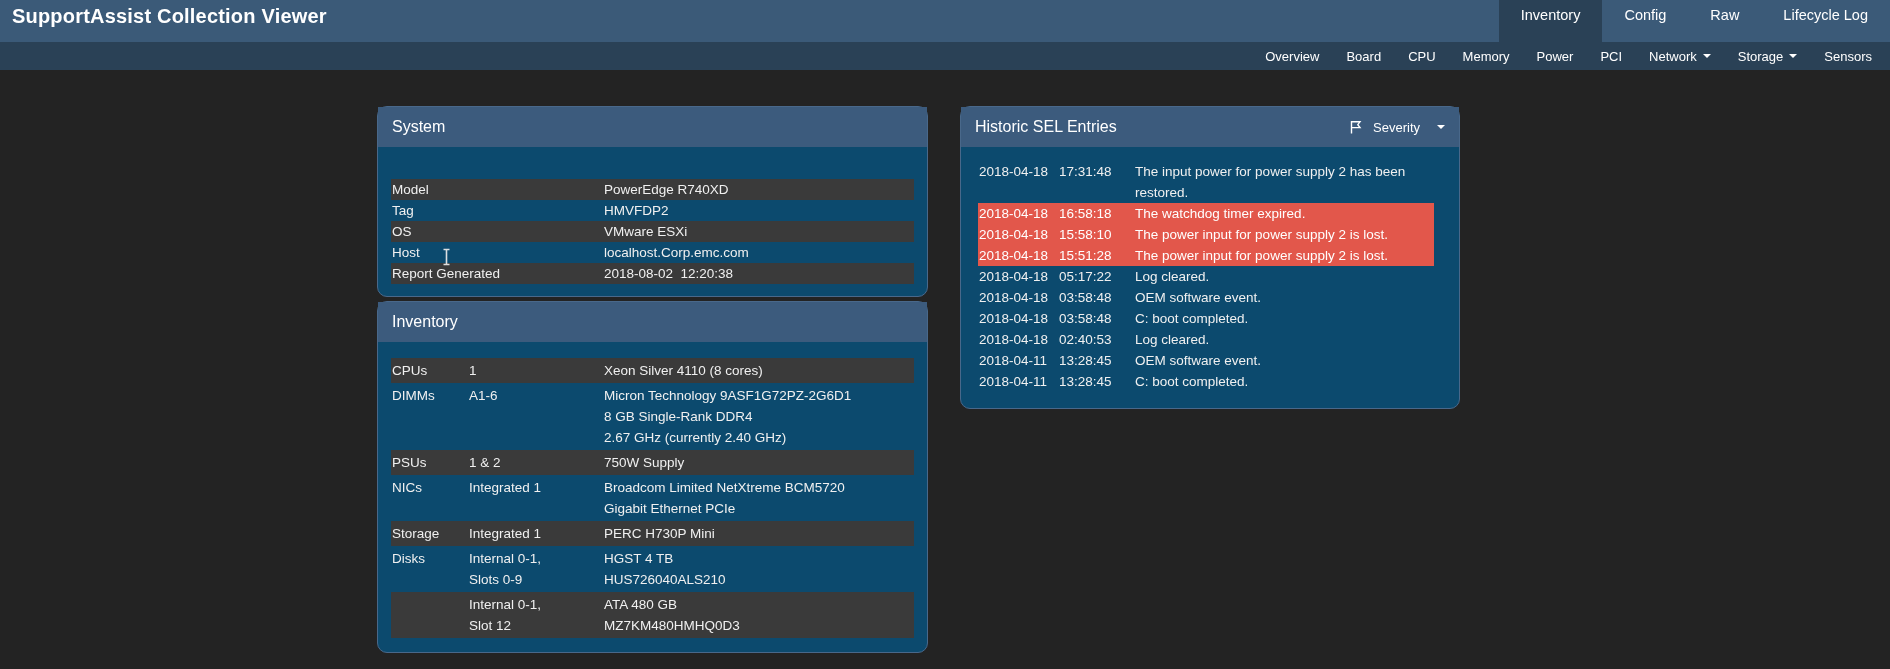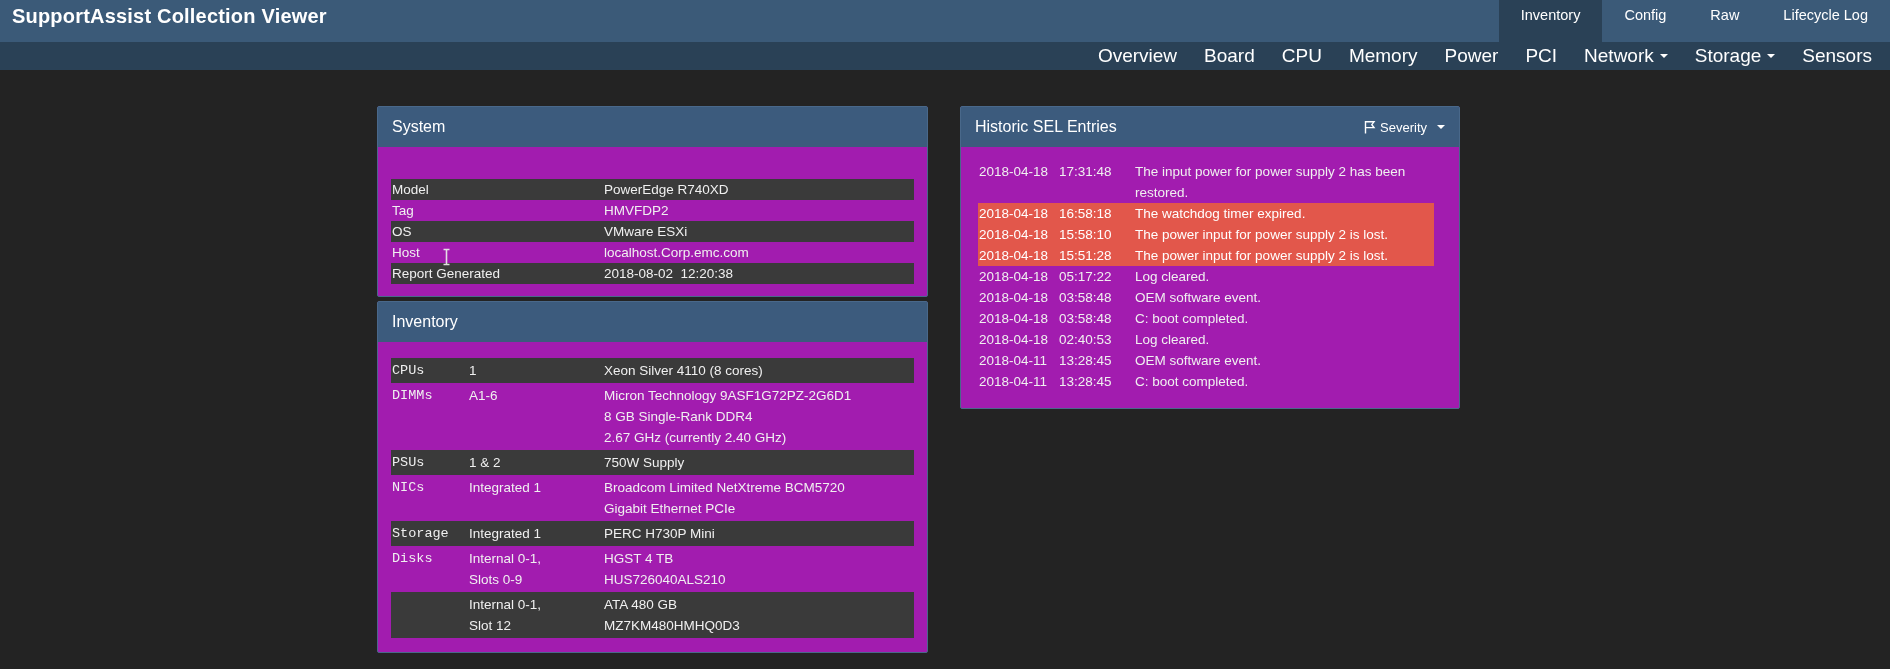--- a/index.html
+++ b/index.html
@@ -30,32 +30,32 @@
     font-size:14.5px; color:#ffffff; cursor:pointer; white-space:nowrap;
   }
   .toptab.active { background:#2a4156; }
 
   
   .subnav {
     position:absolute; top:42px; left:0; width:1890px; height:28px;
     background:#2a4156;
     display:flex; justify-content:flex-end; align-items:center;
     gap:27px; padding-right:18px;
-    font-size:19px; color:#ffffff;
+    font-size:13px; color:#ffffff;
   }
   .subnav-item { cursor:pointer; white-space:nowrap; display:flex; align-items:center; }
   .caret {
     display:inline-block; width:0; height:0; margin-left:6px;
     border:4px solid transparent; border-top-color:#ffffff; transform:translateY(2px);
   }
 
   
   .panel {
-    position:absolute; background:#a21caf;
-    border:1px solid #49688a; border-radius:2px;
+    position:absolute; background:#0c4a6e;
+    border:1px solid #49688a; border-radius:10px;
   }
   .panel-header {
     height:40px; background:#3c5b7d; color:#ffffff;
     display:flex; align-items:center; justify-content:space-between;
     padding:0 14px; font-size:16px;
   }
   #system-panel    { left:377px; top:106px; width:551px; }
   #inventory-panel { left:377px; top:301px; width:551px; }
   #sel-panel       { left:960px; top:106px; width:500px; }
 
@@ -63,35 +63,35 @@
   .kv-body { padding:32px 13px 12px 13px; }
   .kv-row { display:flex; height:21px; line-height:21px; font-size:13.5px; }
   .kv-row.striped { background:#3a3a3a; }
   .kv-label { width:213px; padding-left:1px; }
   .kv-value { flex:1; white-space:pre-wrap; }
 
   
   .inv-body { padding:16px 13px 14px 13px; }
   .inv-row { display:flex; padding:2px 0; font-size:13.5px; line-height:21px; }
   .inv-row.striped { background:#3a3a3a; }
-  .inv-c1 { width:78px;  padding-left:1px;font-family:Liberation Mono, monospace; }
+  .inv-c1 { width:78px;  padding-left:1px; }
   .inv-c2 { width:135px; }
   .inv-c3 { flex:1; }
 
   
   .sel-body { padding:14px 25px 16px 17px; }
   .sel-row { display:flex; line-height:21px; font-size:13.5px; }
   .sel-row.critical { background:#e2574b; color:#ffffff; }
   .sel-date { width:86px;  padding-left:1px; }
   .sel-time { width:81px; }
   .sel-msg  { width:318px; }
 
   
   .severity-btn {
-    display:flex; align-items:center; gap:4px;
+    display:flex; align-items:center; gap:11px;
     font-size:13px; color:#ffffff; cursor:pointer;
   }
   .severity-btn svg { display:block; }
 
   
   .ibeam { position:absolute; left:441px; top:248px; opacity:.95; }
 </style>
 </head>
 <body>
 

